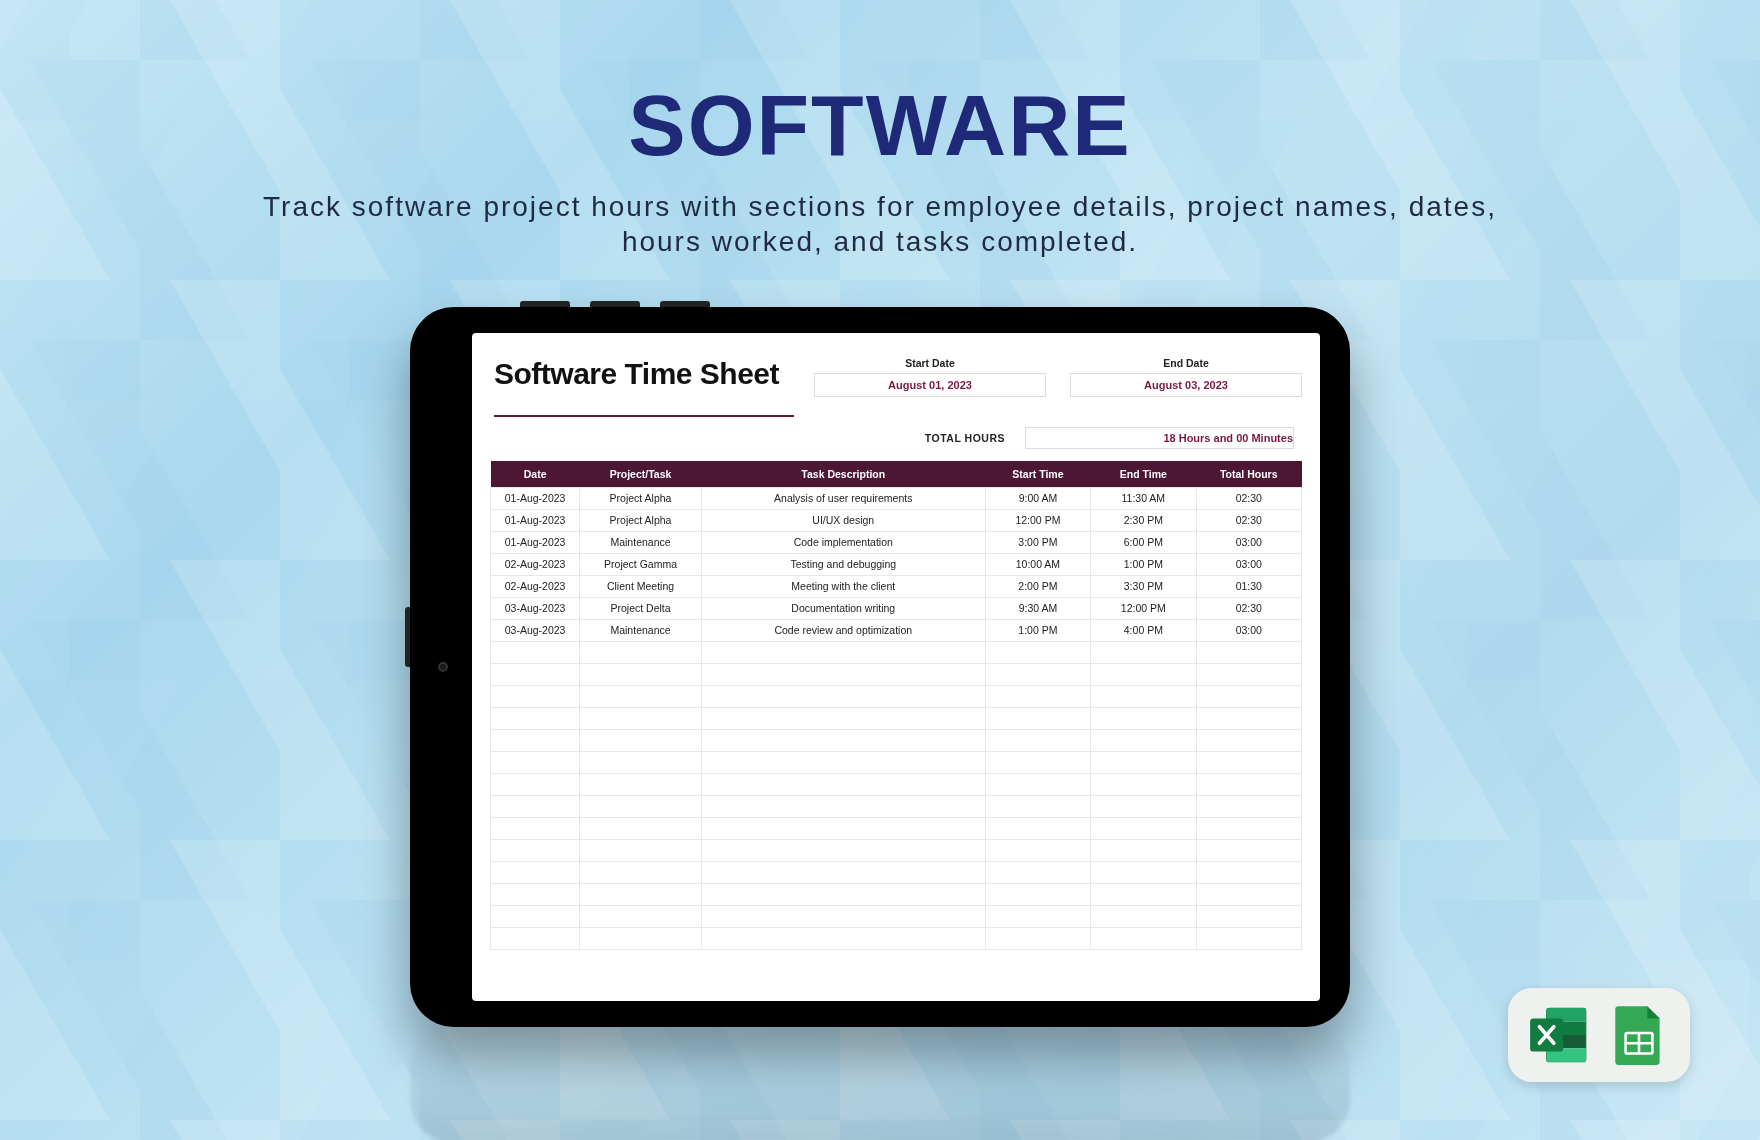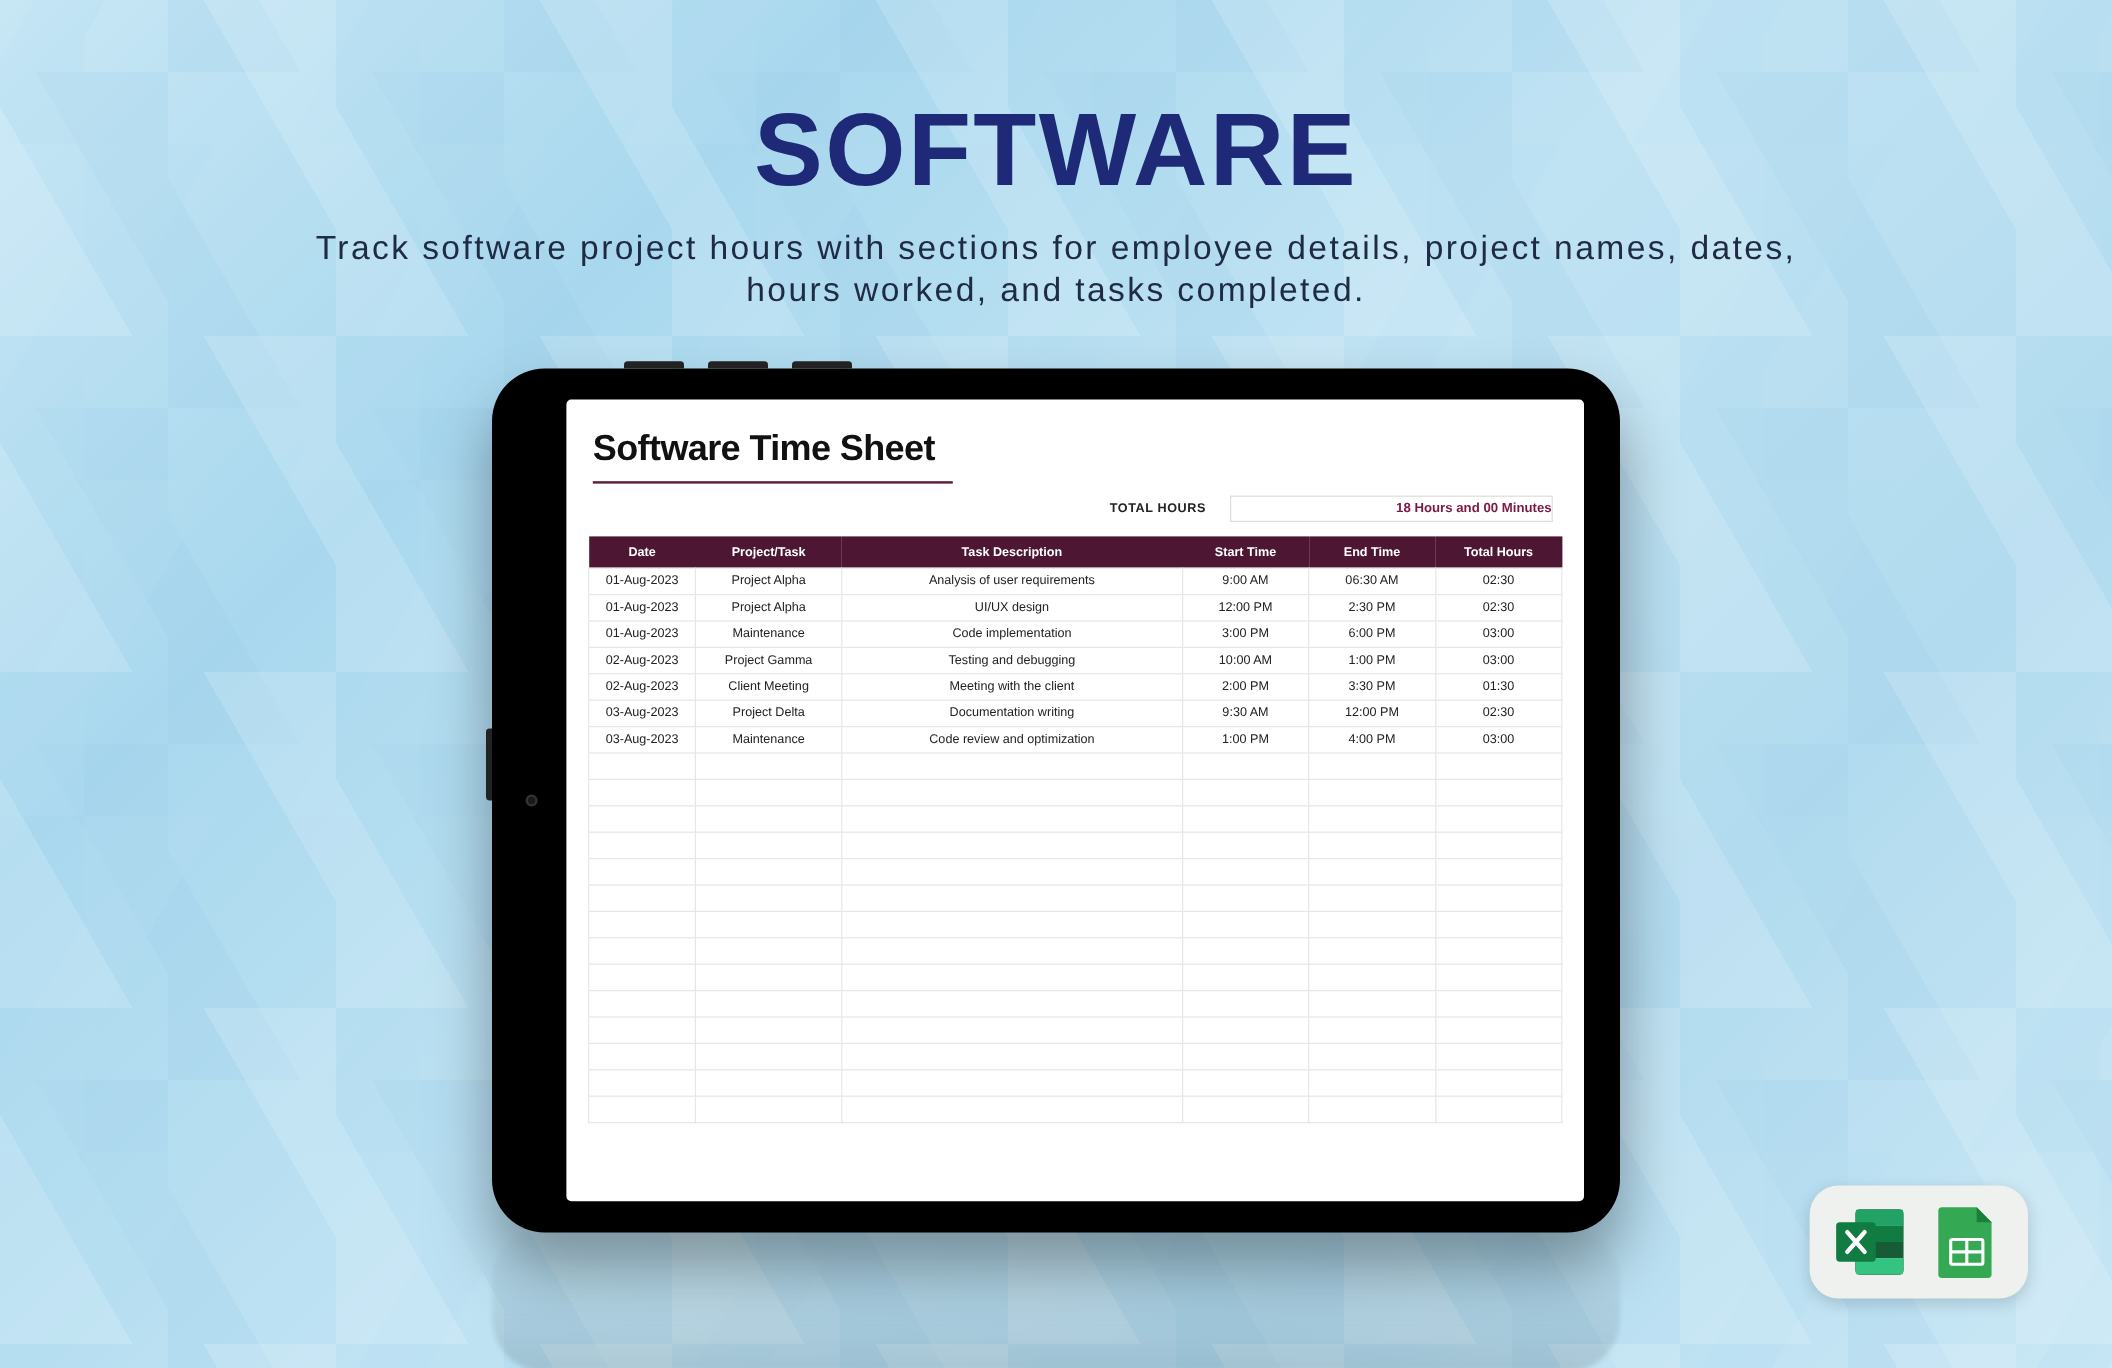--- a/index.html
+++ b/index.html
@@ -112,21 +112,21 @@
     align-items: flex-start;
     gap: 20px;
   }
   .sheet-title {
     font-family: "Arial Black", Arial, sans-serif;
     font-weight: 900;
     font-size: 30px;
     letter-spacing: -0.5px;
     color: #111;
     flex: 0 0 300px;
-    padding-bottom: 10px;
+    padding-bottom: 24px;
     border-bottom: 2px solid #5b1a36;
     margin-left: 4px;
   }
   .date-blocks {
     flex: 1;
     display: flex;
     gap: 24px;
   }
   .date-block {
     flex: 1;
@@ -235,20 +235,30 @@
 
   <div class="subhead">Track software project hours with sections for employee details, project names, dates, hours worked, and tasks completed.</div>
 
   <div class="tablet-wrap">
     <div class="tablet">
       <div class="camera"></div>
       <div class="screen">
 
         <div class="sheet-top">
           <div class="sheet-title">Software Time Sheet</div>
+          <div class="date-blocks">
+            <div class="date-block">
+              <div class="date-label">Start Date</div>
+              <div class="date-value">August 01, 2023</div>
+            </div>
+            <div class="date-block">
+              <div class="date-label">End Date</div>
+              <div class="date-value">August 03, 2023</div>
+            </div>
+          </div>
         </div>
 
         <div class="total-row">
           <div class="total-label">TOTAL HOURS</div>
           <div class="total-value-box">18 Hours and 00 Minutes</div>
         </div>
 
         <table class="ts-table">
           <thead>
             <tr>
@@ -259,21 +269,21 @@
               <th class="col-end">End Time</th>
               <th class="col-total">Total Hours</th>
             </tr>
           </thead>
           <tbody id="ts-body">
               <tr>
                 <td>01-Aug-2023</td>
                 <td>Project Alpha</td>
                 <td>Analysis of user requirements</td>
                 <td>9:00 AM</td>
-                <td>06:30 AM</td>
+                <td>11:30 AM</td>
                 <td>02:30</td>
               </tr>
               <tr>
                 <td>01-Aug-2023</td>
                 <td>Project Alpha</td>
                 <td>UI/UX design</td>
                 <td>12:00 PM</td>
                 <td>2:30 PM</td>
                 <td>02:30</td>
               </tr>

